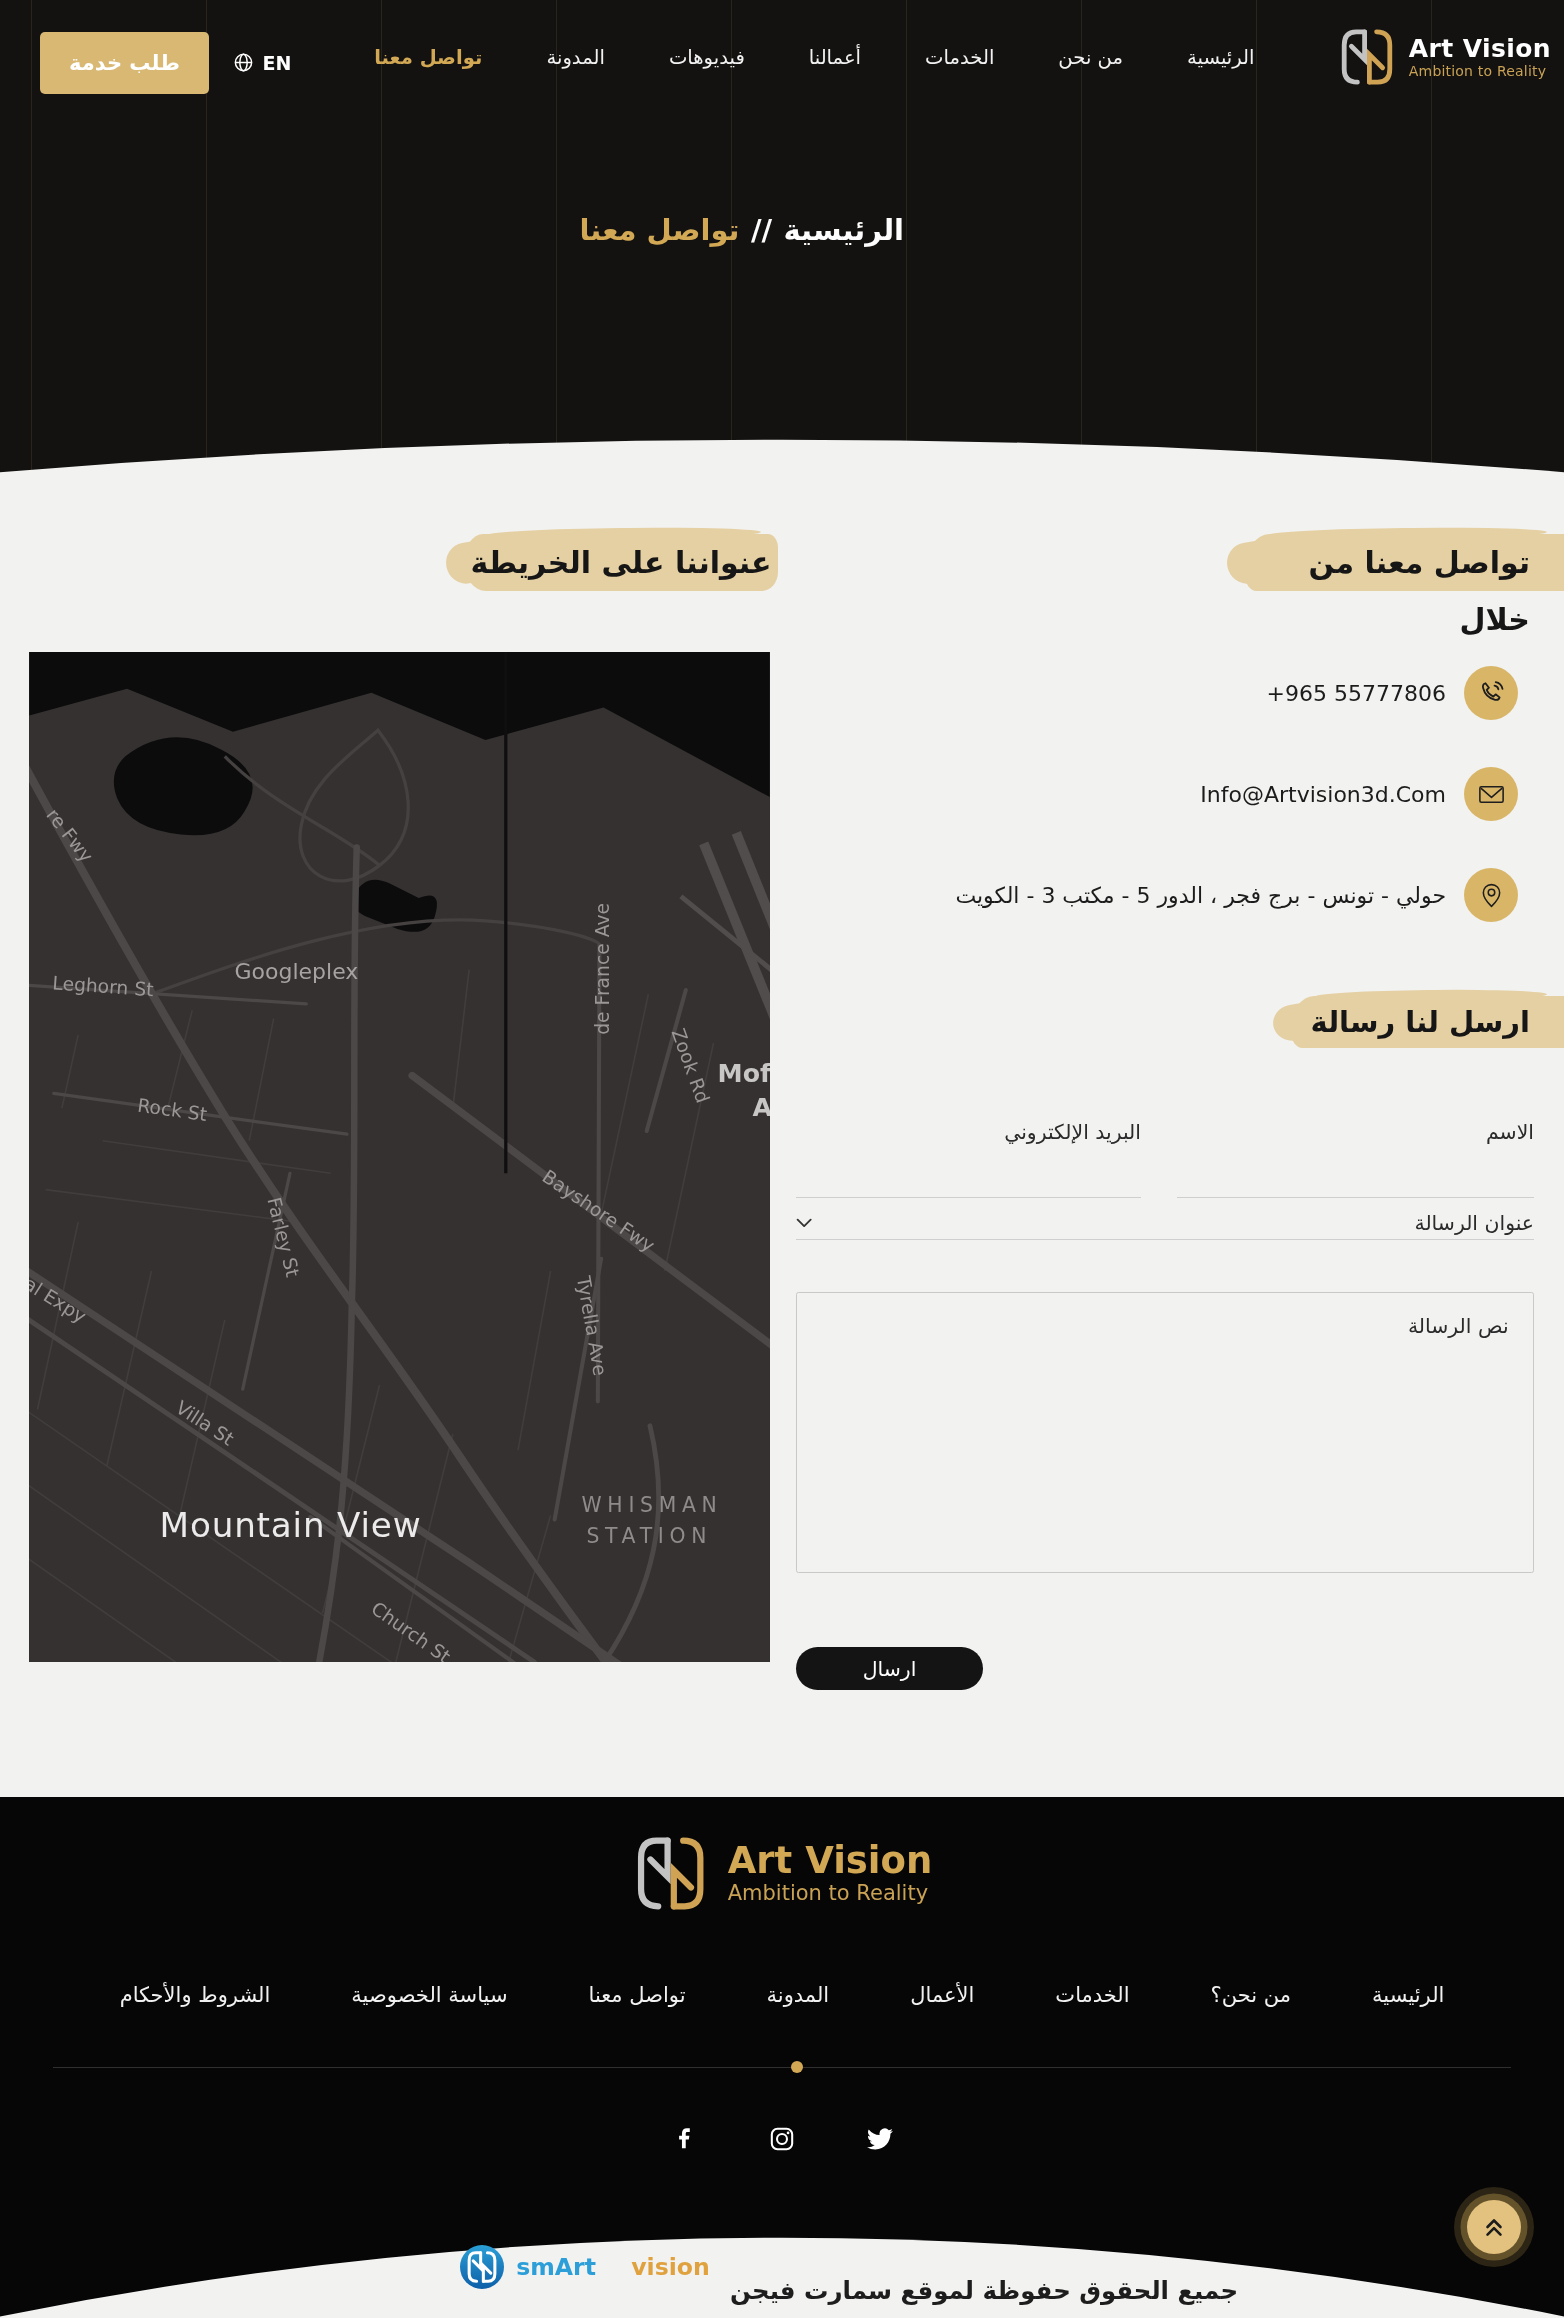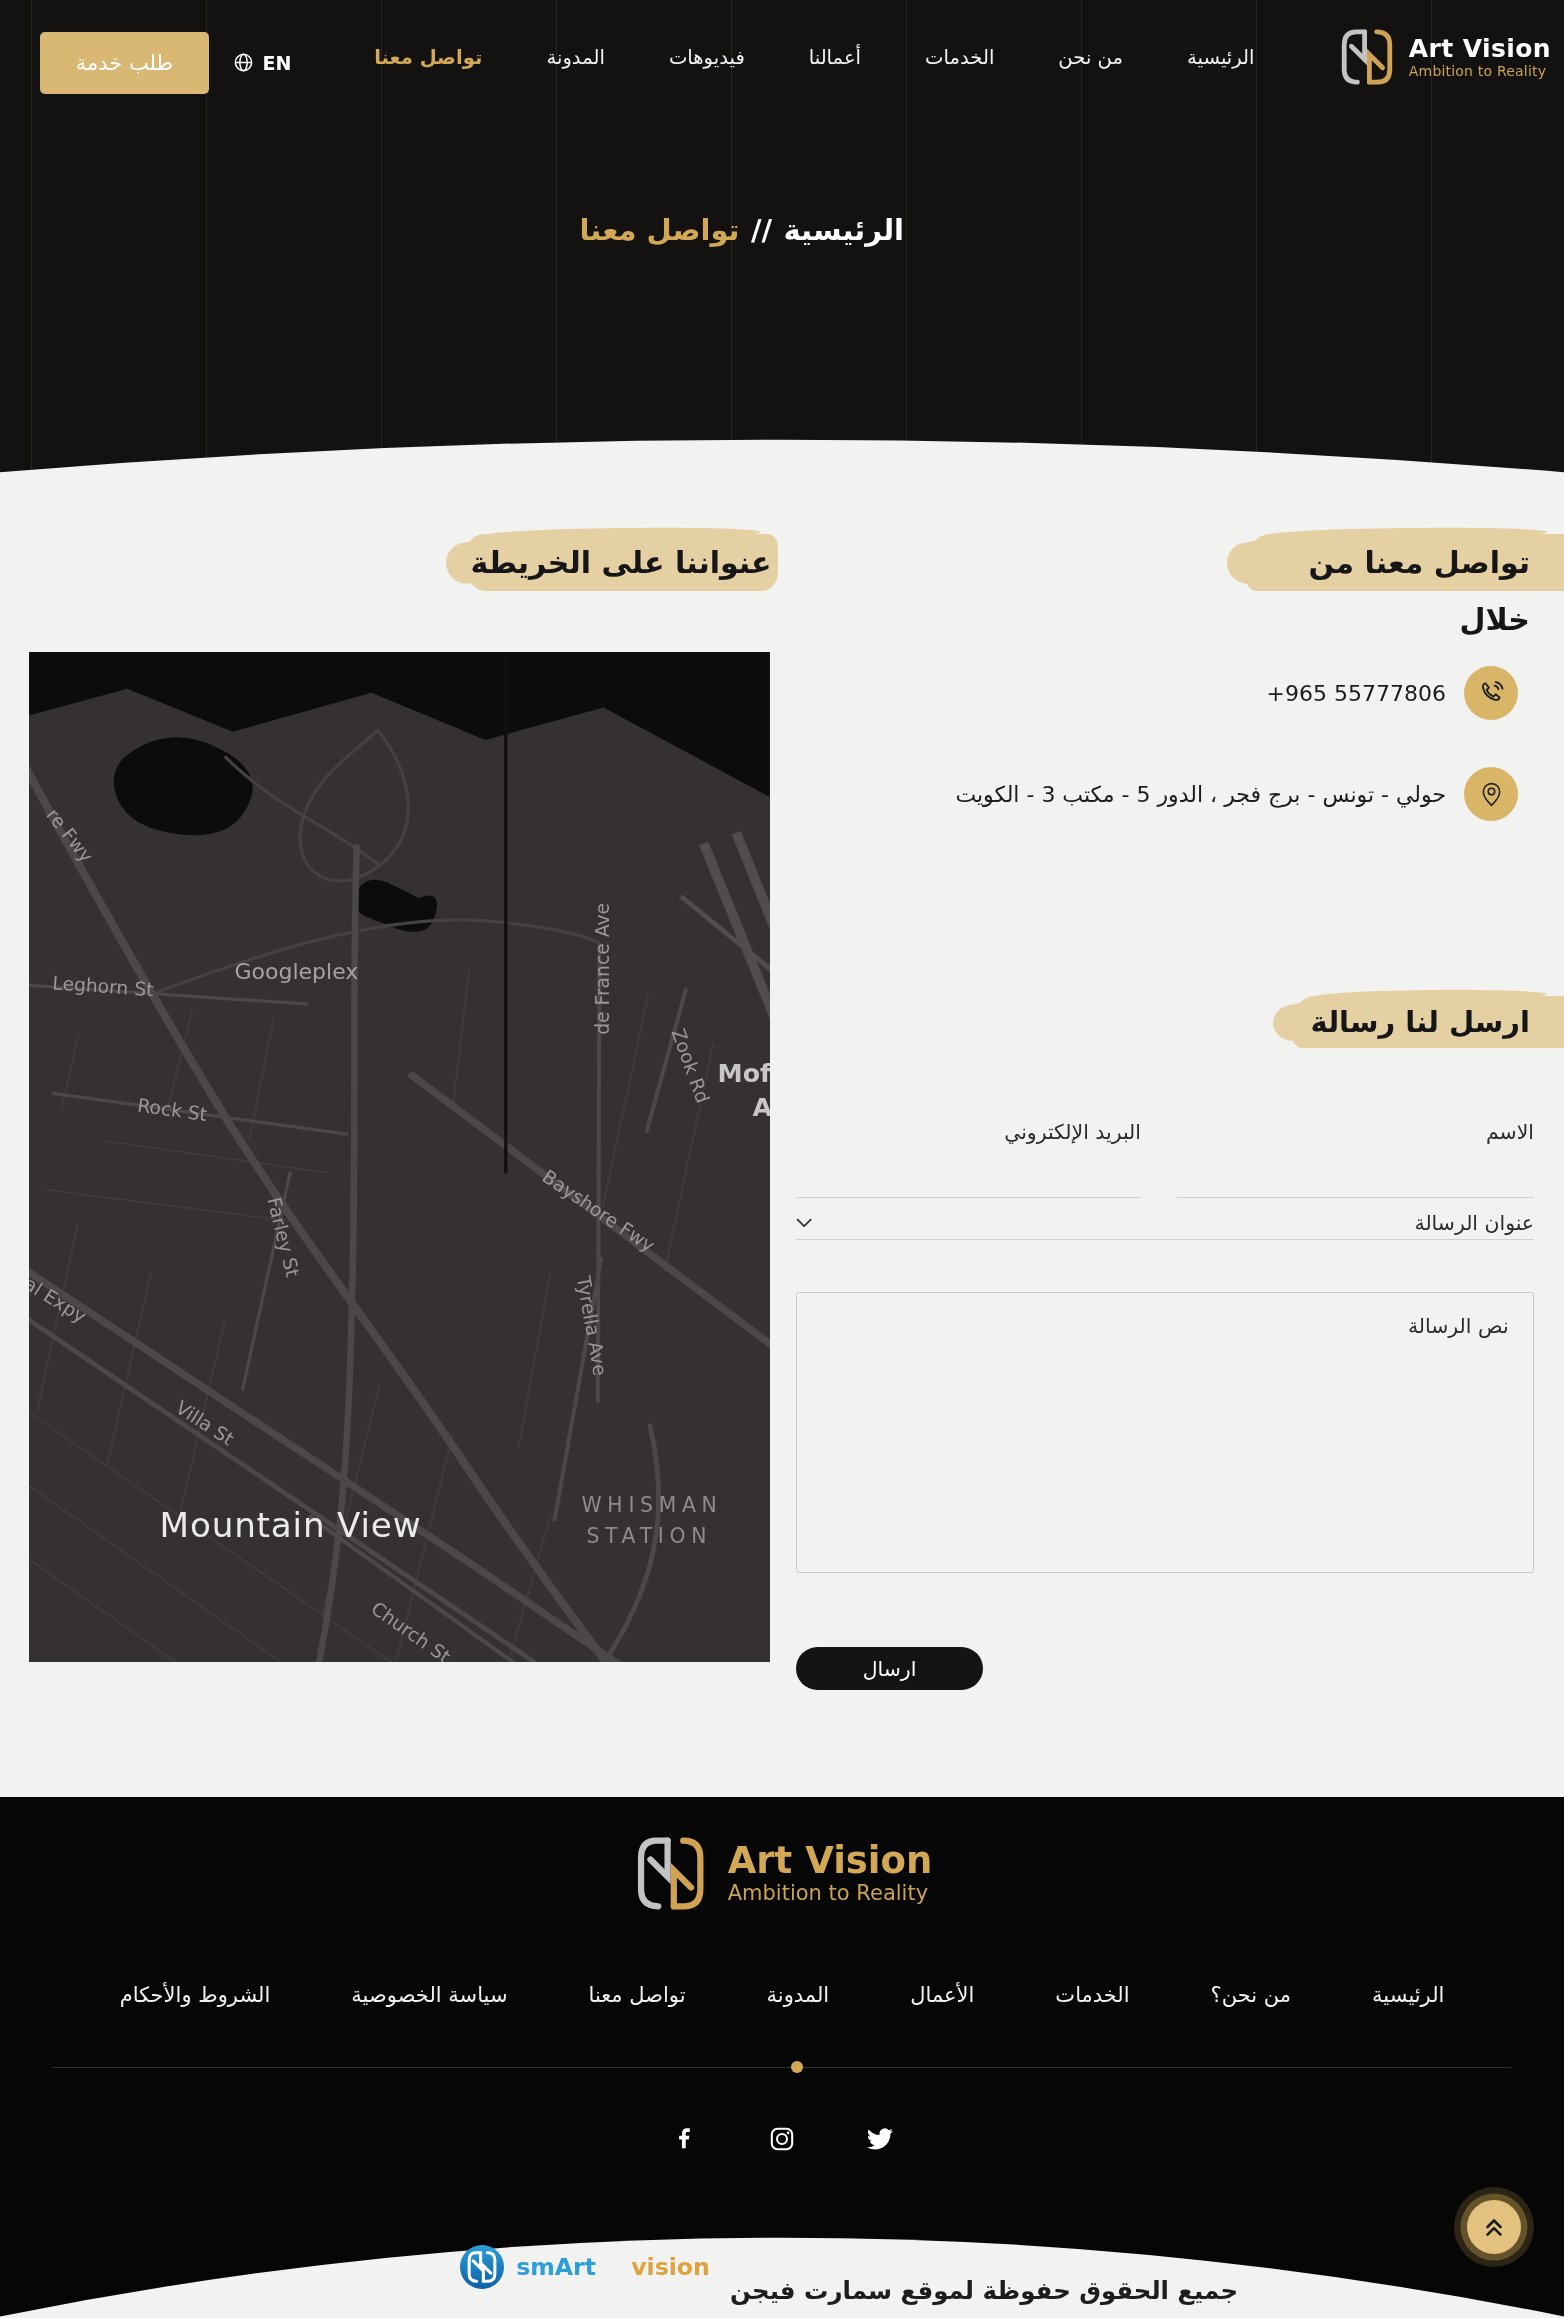--- a/index.html
+++ b/index.html
@@ -17,21 +17,21 @@
   .topnav { position:absolute; top:0; left:0; width:1564px; height:114px; display:flex;
             align-items:center; justify-content:space-between; padding:0 13px 0 40px; }
   .logo { display:flex; align-items:center; gap:11.4px; direction:ltr; cursor:pointer; }
   .logo-name { font-size:25px; font-weight:bold; color:#ffffff; letter-spacing:0.4px; line-height:1.1; }
   .logo-tag  { font-size:14px; color:#c9a254; letter-spacing:0.2px; }
   .menu { display:flex; align-items:center; gap:64px; }
   .nav-item { color:#f2f2f2; font-size:19.6px; cursor:pointer; white-space:nowrap; }
   .nav-item.active { color:#d2a855; font-weight:bold; }
   .nav-left { display:flex; align-items:center; gap:24.4px; margin-top:11.4px; }
   .lang { display:flex; align-items:center; gap:8.1px; color:#fff; font-size:19px; font-weight:bold; cursor:pointer; direction:ltr; }
-  .cta-btn { width:169px; height:62px; background:#d8b873; color:#fff; font-size:21px; font-weight:normal;
+  .cta-btn { width:169px; height:62px; background:#d8b873; color:#fff; font-size:21px; font-weight:bold;
              border:none; border-radius:4.9px; cursor:pointer; font-family:inherit; }
 
   .breadcrumb { position:absolute; top:213px; right:660px; display:flex; gap:11.4px;
                 font-size:29px; font-weight:bold; color:#fdfdfd; }
   .breadcrumb .current { color:#d2a855; }
 
   
   .brush { position:absolute; background:#e5d0a3; }
   .brush::after { content:""; position:absolute; left:-18px; top:8.1px; bottom:8.1px; width:47px;
                   background:#e5d0a3; border-radius:50% 40% 60% 50%/60% 50% 40% 60%; transform:rotate(-10deg); }
@@ -174,20 +174,29 @@
         <svg width="29" height="29" viewBox="0 0 24 24" fill="none" stroke="#1e1e1e" stroke-width="1.5" stroke-linecap="round" stroke-linejoin="round">
           <path d="M7 3.5 C5.6 4 4.6 5.4 5 7.2 C6.3 12.6 9.6 15.9 15 17.2 C16.8 17.6 18.2 16.6 18.7 15.2 L15.4 12.7 L13.5 14.6 C11.2 13.6 9 11.4 8 9.1 L9.9 7.2 Z"></path>
           <path d="M14.5 5.5 q2.6 0.3 3.2 3"></path>
           <path d="M15.5 2.6 q4.6 0.8 5.6 5.6"></path>
         </svg>
       </div>
       <div class="c-text ltr">+965 55777806</div>
     </div>
     <div class="c-row">
       <div class="c-icon">
+        <svg width="31" height="31" viewBox="0 0 32 32" fill="none" stroke="#1e1e1e" stroke-width="1.6" stroke-linejoin="round">
+          <rect x="4" y="8" width="24" height="16" rx="1.5"></rect>
+          <path d="M5 9.5 L16 19 L27 9.5"></path>
+        </svg>
+      </div>
+      <div class="c-text ltr">Info@Artvision3d.Com</div>
+    </div>
+    <div class="c-row">
+      <div class="c-icon">
         <svg width="29" height="29" viewBox="0 0 32 32" fill="none" stroke="#1e1e1e" stroke-width="1.7" stroke-linejoin="round">
           <path d="M16 4 C10.6 4 7 8.1 7 13 c0 6.4 9 15 9 15 s9 -8.6 9 -15 c0 -4.9 -3.6 -9 -9 -9 Z"></path>
           <circle cx="16" cy="12.8" r="3.6"></circle>
         </svg>
       </div>
       <div class="c-text">حولي - تونس - برج فجر ، الدور 5 - مكتب 3 - الكويت</div>
     </div>
   </div>
 
   <form class="cform">

